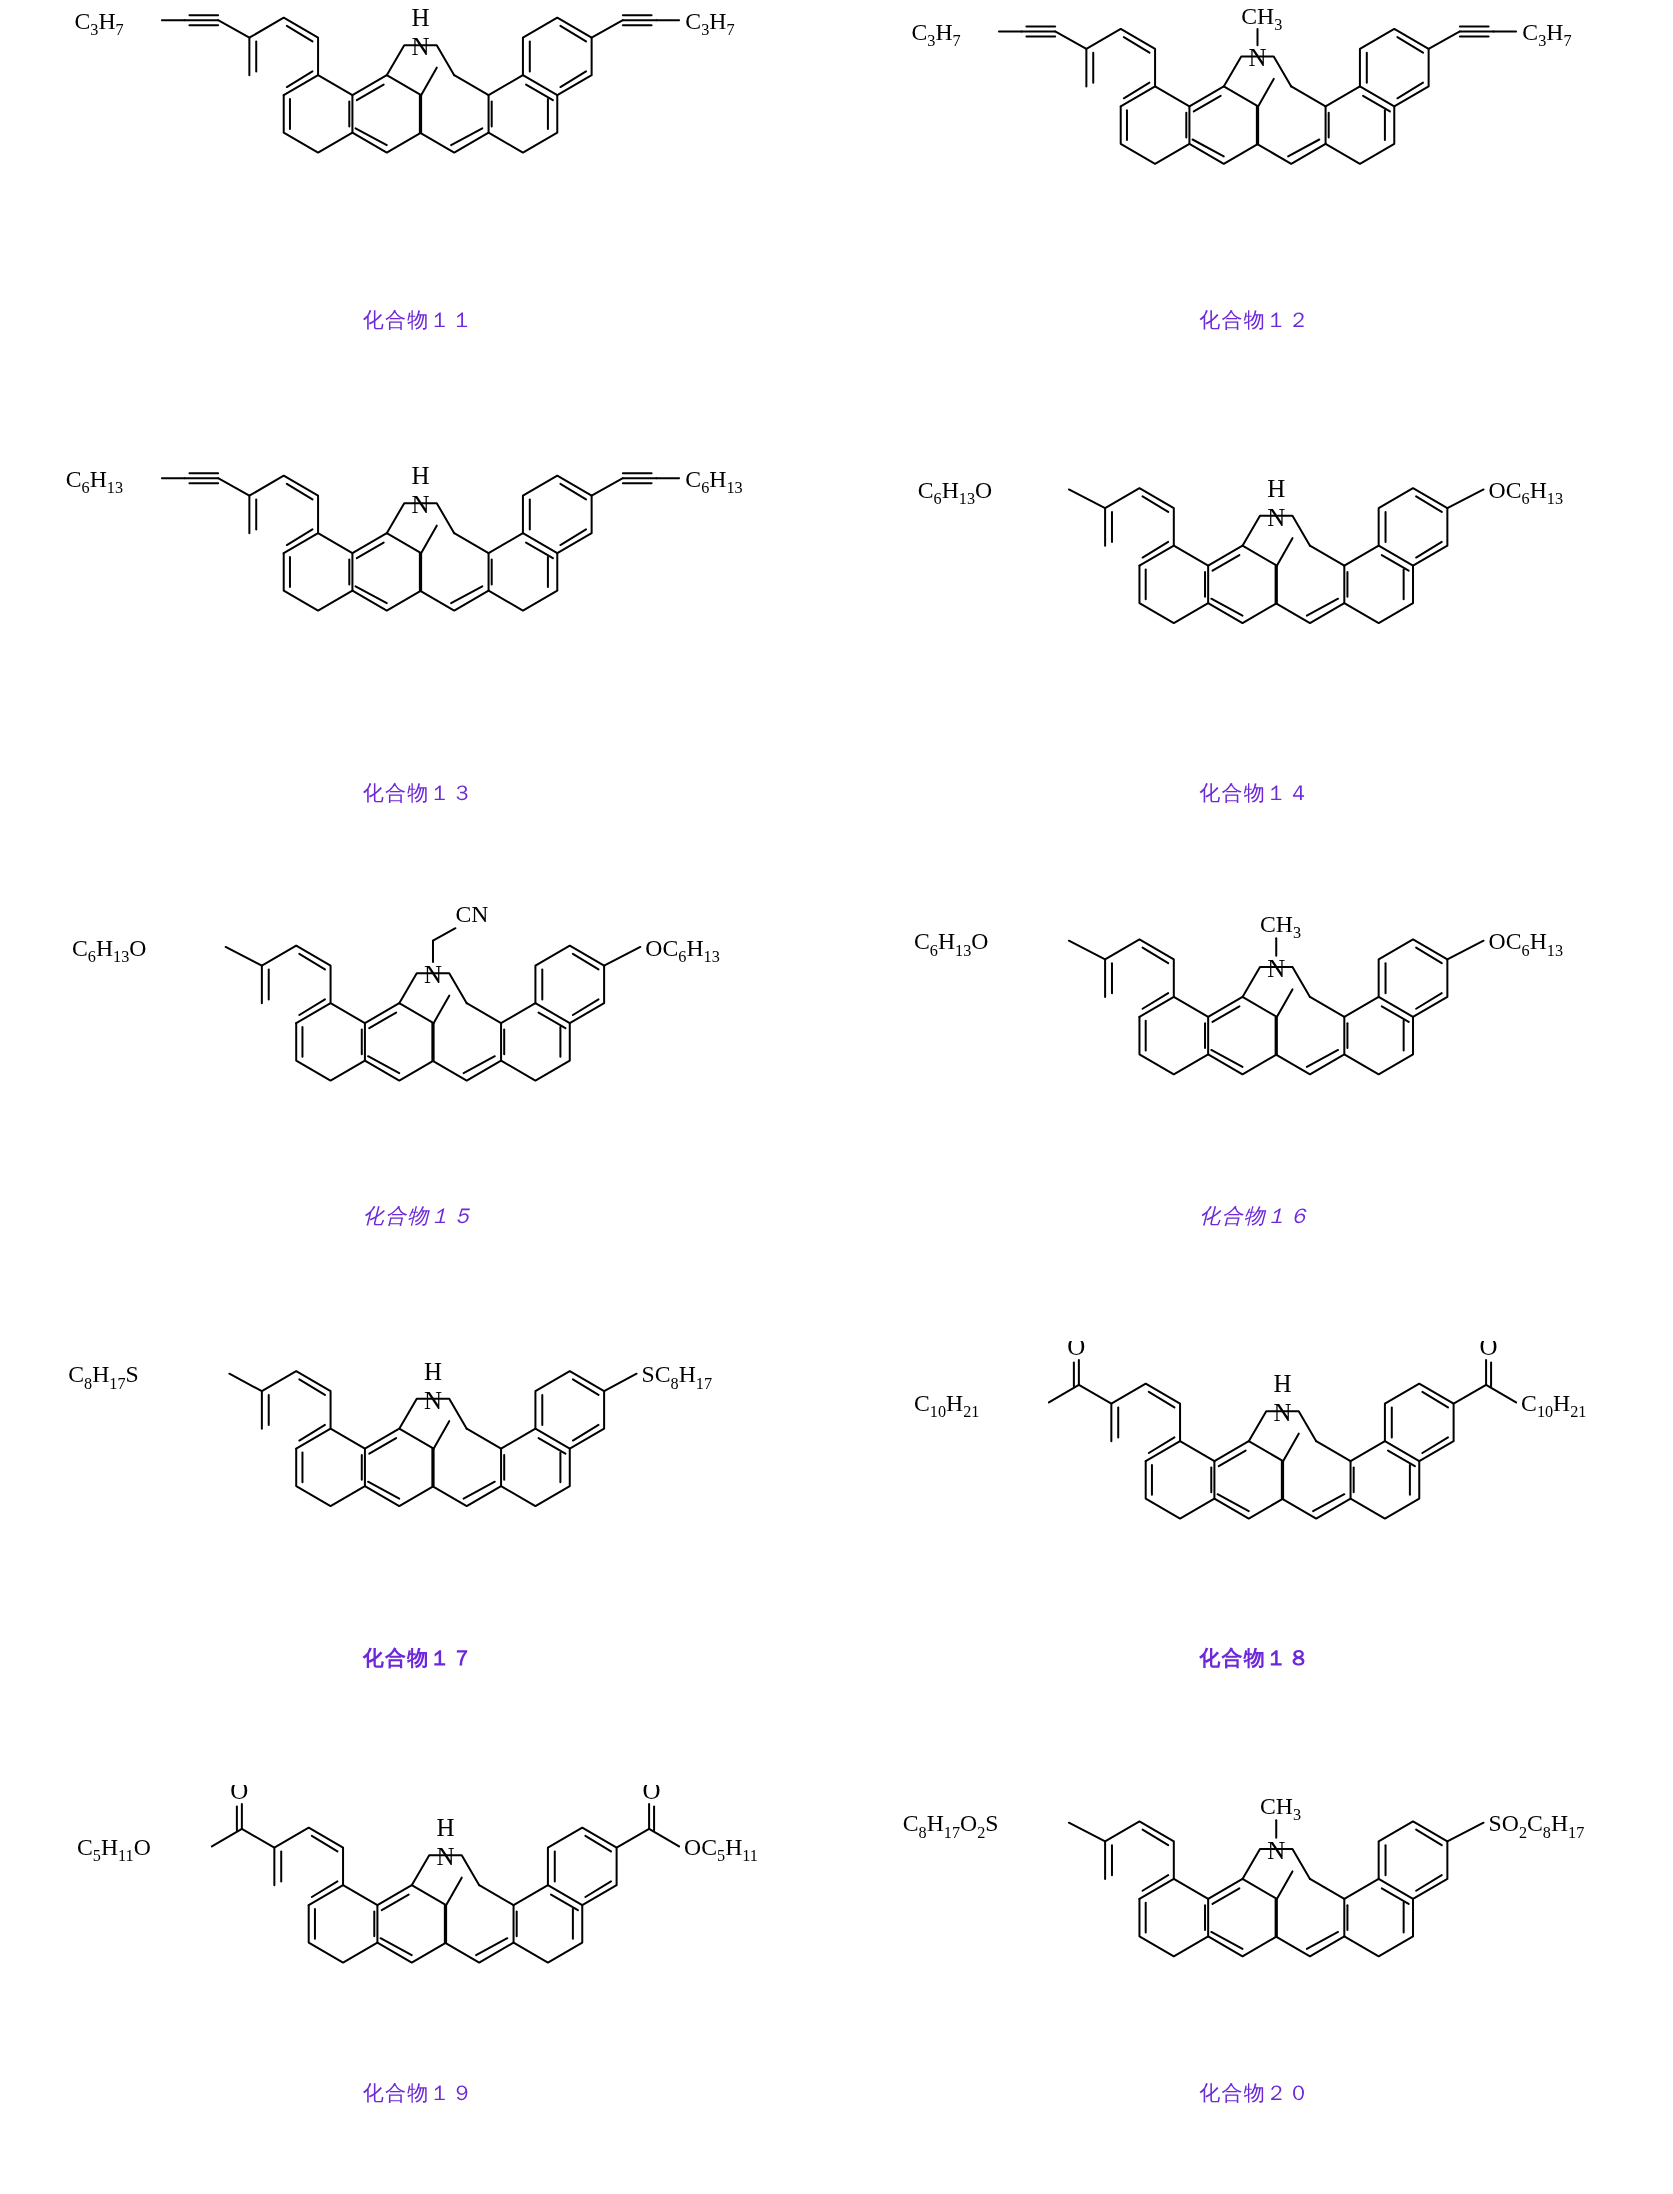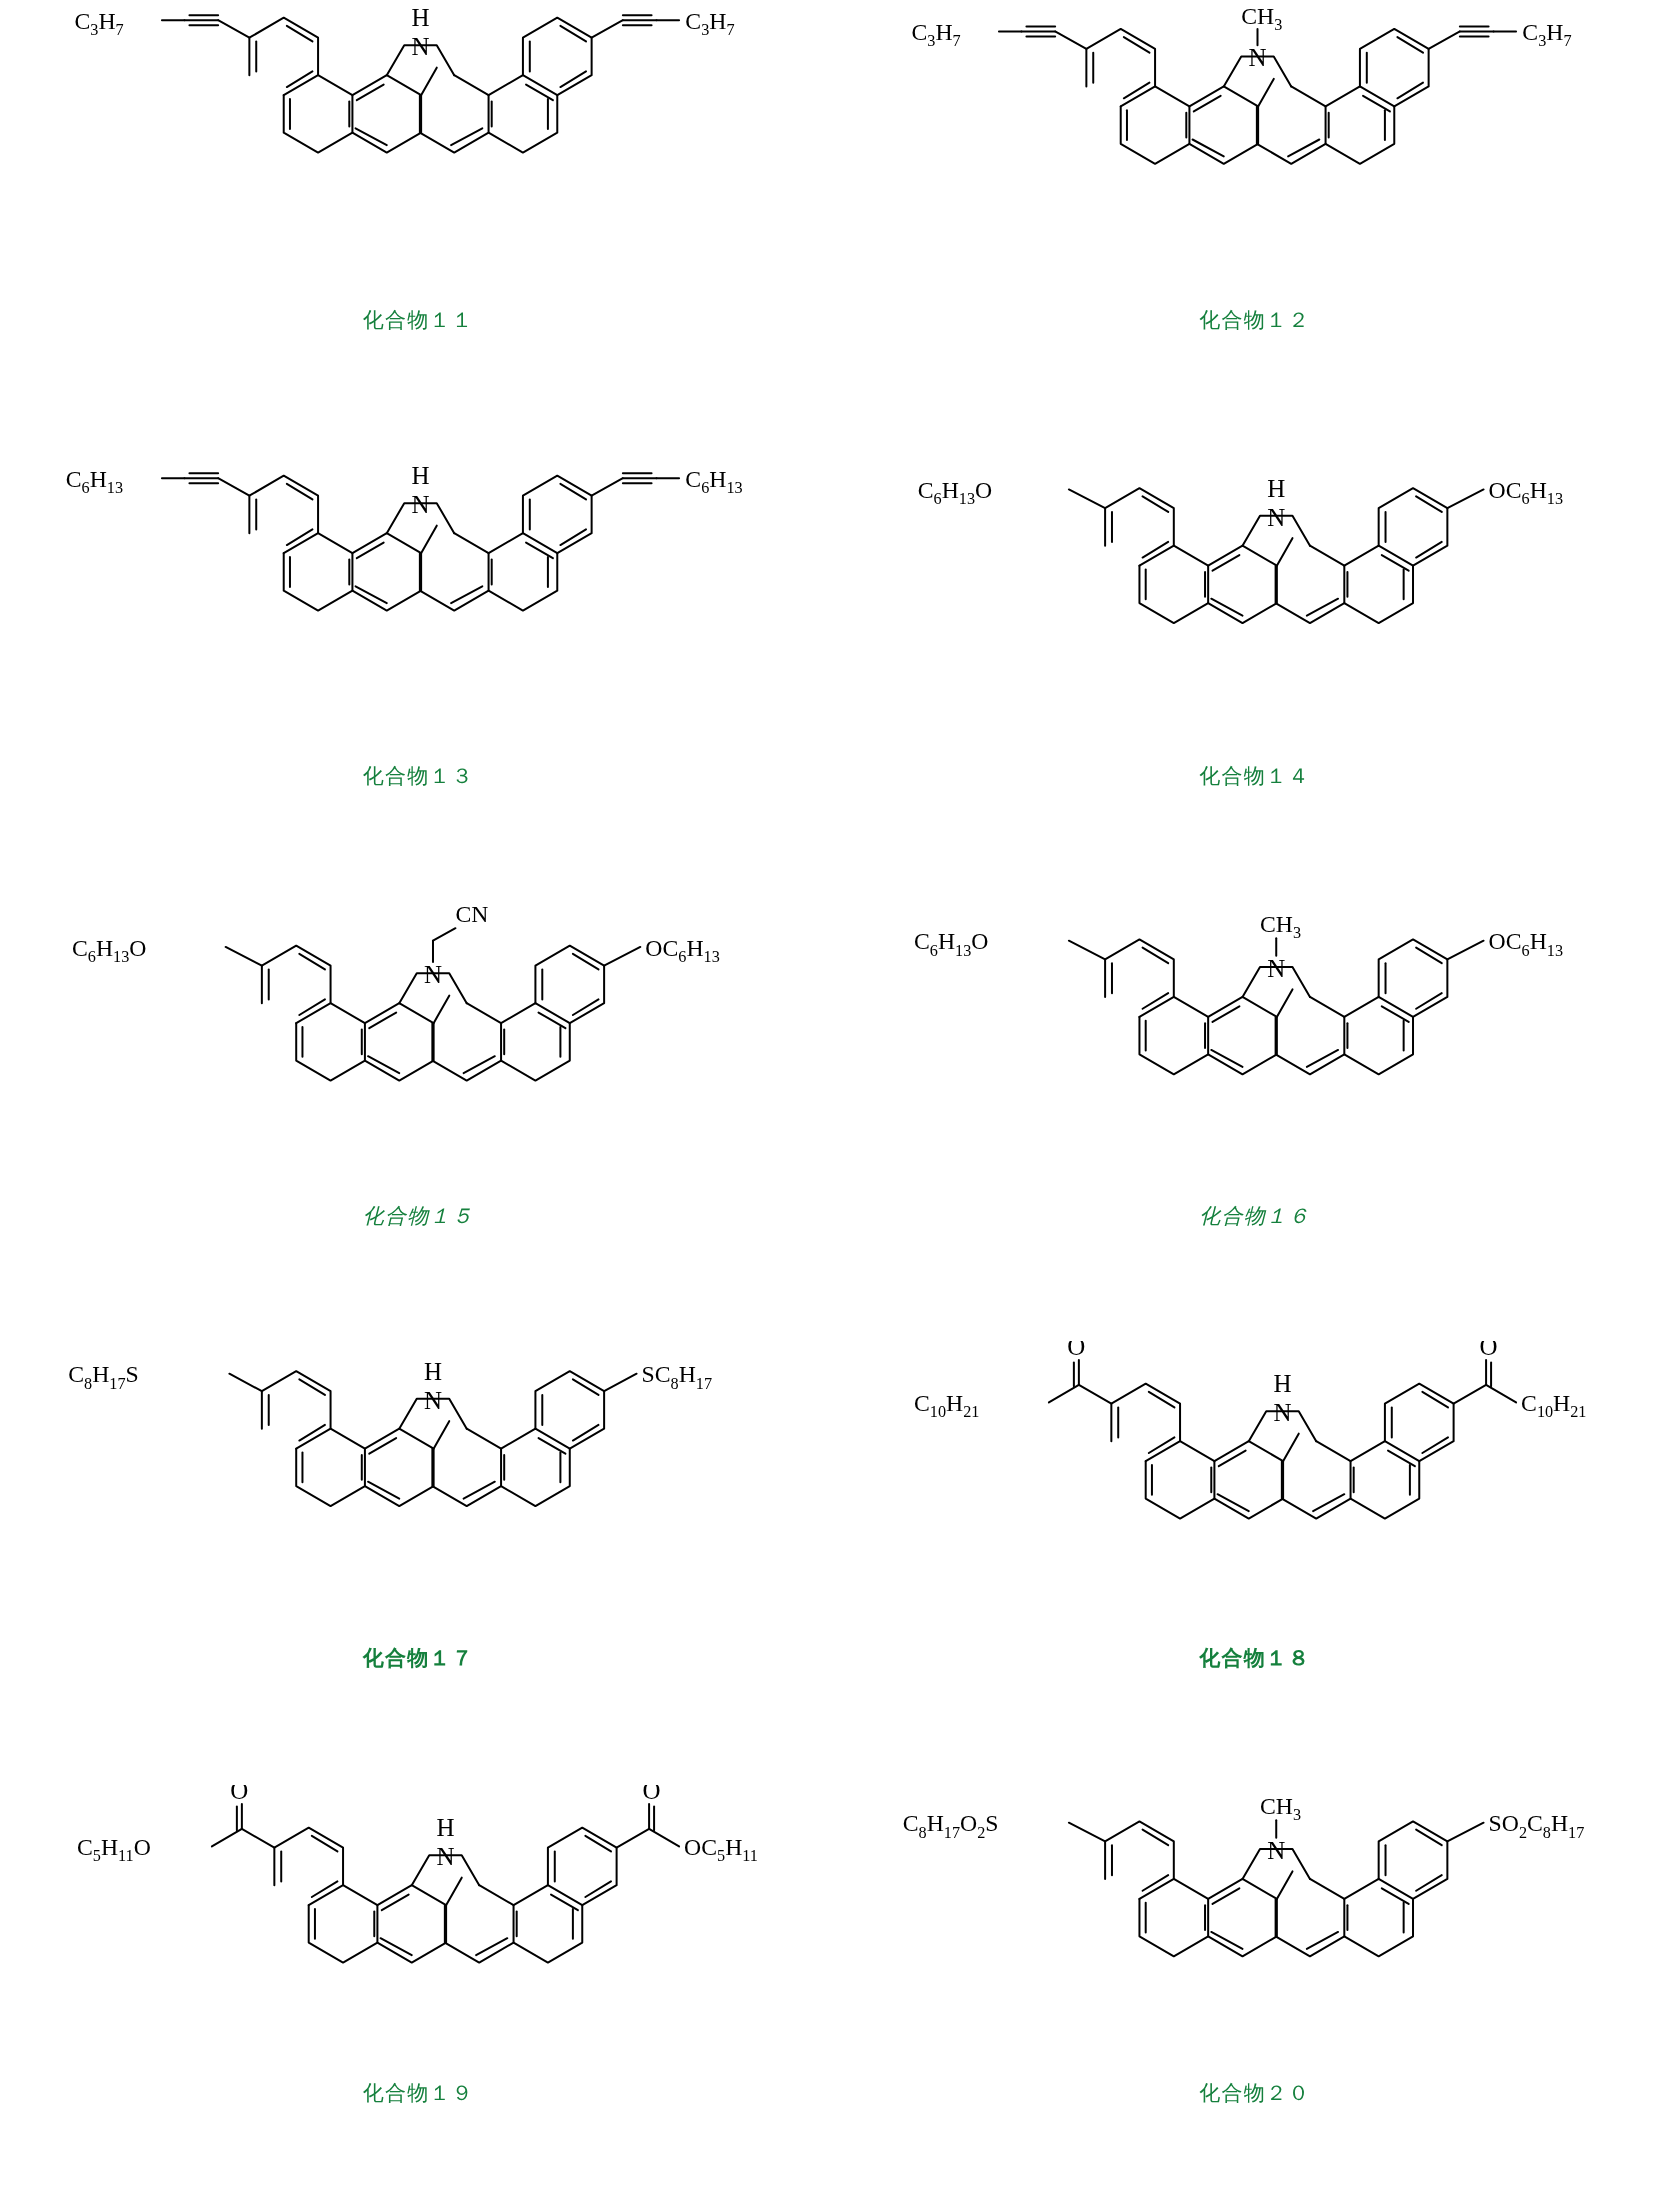--- a/index.html
+++ b/index.html
@@ -45,29 +45,29 @@
   }
   .struct svg {
     display: block;
     width: 100%;
     height: 100%;
   }
   .caption {
     font-family: "DejaVu Sans", sans-serif;
     font-size: 21px;
     letter-spacing: 1.2px;
-    color: #15803d;
+    color: #6d28d9;
     margin-top: 6.2px;
     white-space: nowrap;
   }
   
   .r1 .struct { margin-top: 0px; }
   .r1 .caption { margin-top: 37px; }
   .r2 .struct { margin-top: 19px; }
-  .r2 .caption { margin-top: 35px; text-align: center; }
+  .r2 .caption { margin-top: 52px; text-align: center; }
   .r3 .struct { margin-top: 25px; }
   .r3 .caption { margin-top: 30px; font-style: italic; }
   .r4 .struct { margin-top: 25px; }
   .r4 .caption { margin-top: 34px; font-weight: bold; }
   .r5 .struct { margin-top: 30px; }
   .r5 .caption { margin-top: 25px; text-align: center; }
 
   text {
     font-family: "Liberation Serif", serif;
     fill: #000;

